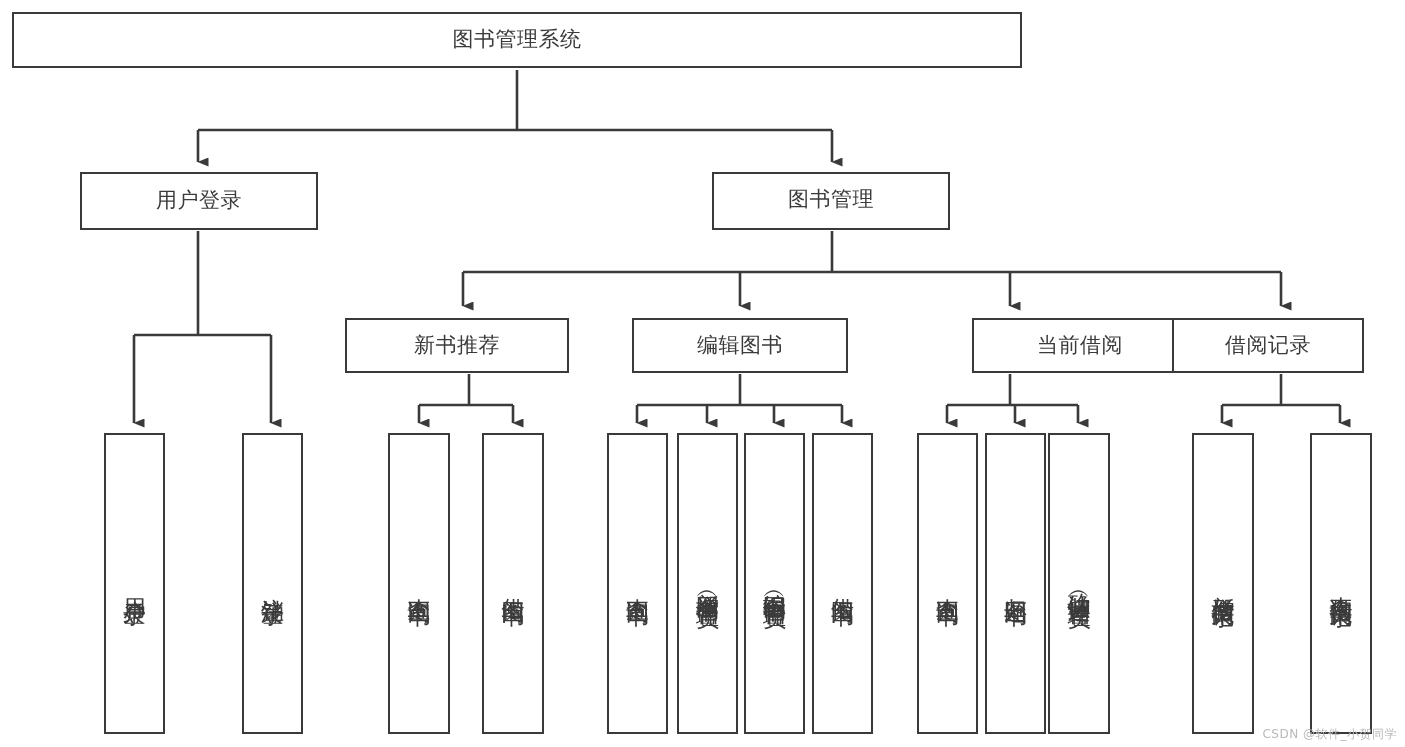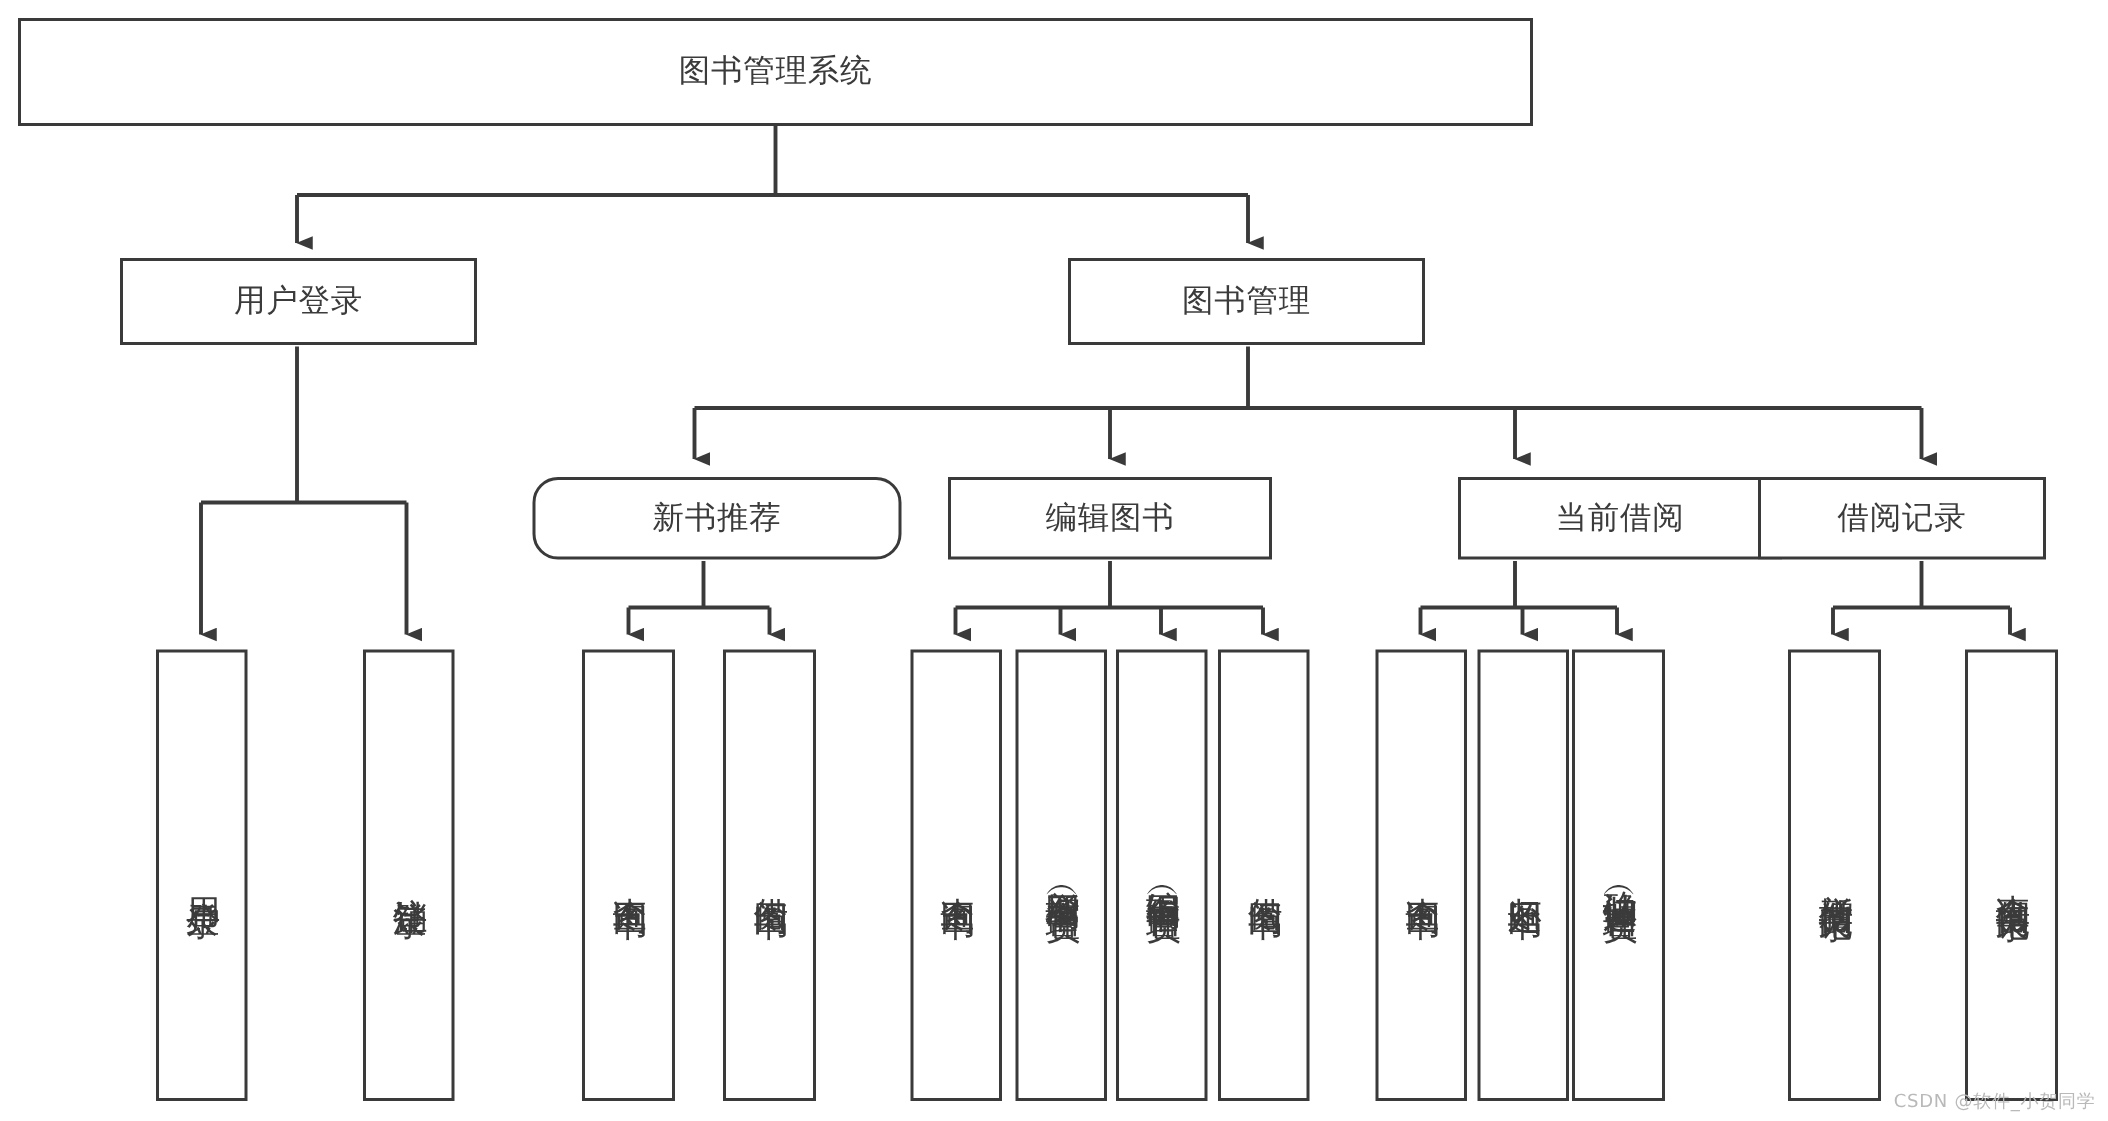--- a/index.html
+++ b/index.html
@@ -112,32 +112,32 @@
       <path d="M1015,405 L1015,423" marker-end="url(#arrow)"></path>
       <path d="M1078,405 L1078,423" marker-end="url(#arrow)"></path>
 
       <path d="M1281,374 L1281,405"></path>
       <path d="M1222,405 L1340,405"></path>
       <path d="M1222,405 L1222,423" marker-end="url(#arrow)"></path>
       <path d="M1340,405 L1340,423" marker-end="url(#arrow)"></path>
     </g>
   </svg>
 
-  <div class="node horizontal" style="left:12px; top:12px; width:1010px; height:72px;">
+  <div class="node horizontal" style="left:12px; top:12px; width:1010px; height:56px;">
     <span>图书管理系统</span>
   </div>
 
   <div class="node horizontal" style="left:80px; top:172px; width:238px; height:58px;">
     <span>用户登录</span>
   </div>
-  <div class="node horizontal" style="left:712px; top:172px; width:238px; height:58px;">
+  <div class="node horizontal" style="left:712px; top:172px; width:238px; height:58px;font-family:Liberation Mono, monospace;">
     <span>图书管理</span>
   </div>
 
-  <div class="node horizontal" style="left:355px; top:318px; width:246px; height:55px;border-radius:17px;">
+  <div class="node horizontal" style="left:345px; top:318px; width:224px; height:55px;">
     <span>新书推荐</span>
   </div>
   <div class="node horizontal" style="left:632px; top:318px; width:216px; height:55px;">
     <span>编辑图书</span>
   </div>
   <div class="node horizontal" style="left:954px; top:318px; width:216px; height:55px;margin-left:18px;">
     <span>当前借阅</span>
   </div>
   <div class="node horizontal" style="left:1172px; top:318px; width:192px; height:55px;justify-content:center;">
     <span>借阅记录</span>

